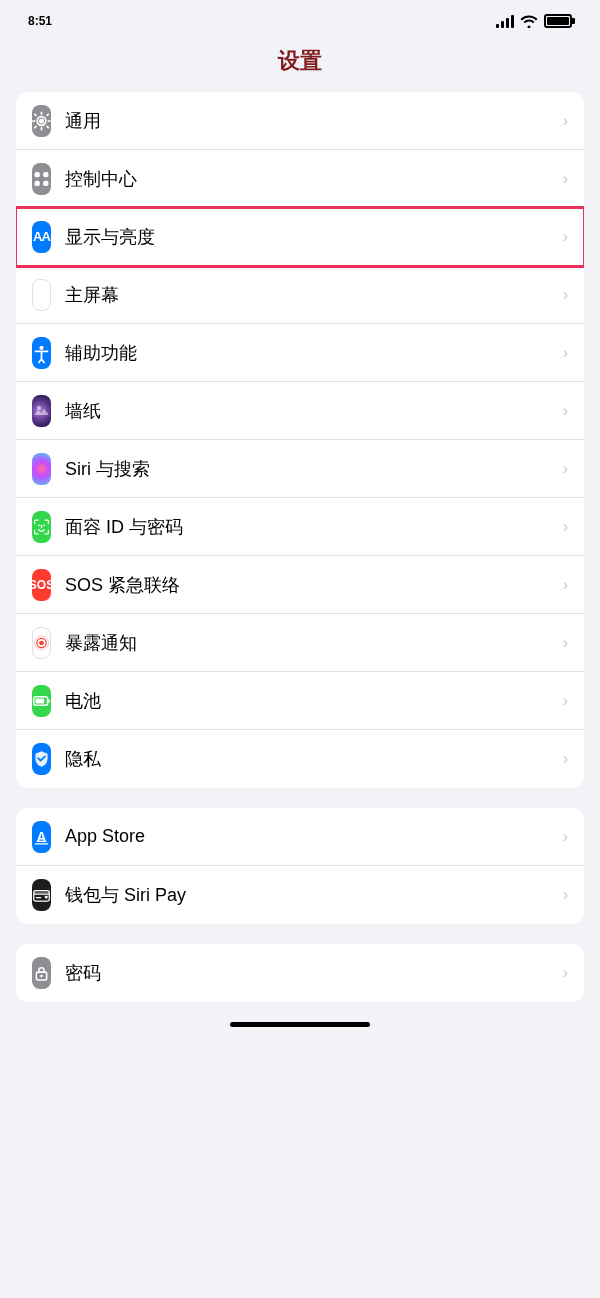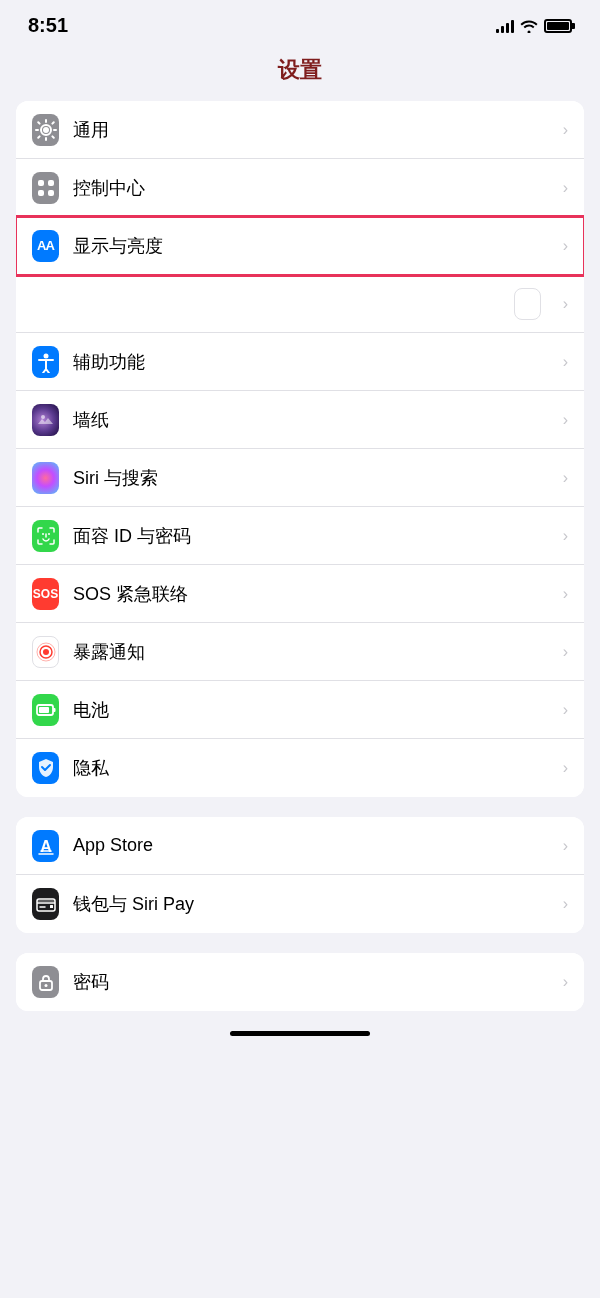--- a/index.html
+++ b/index.html
@@ -15,21 +15,21 @@
 
     
     .status-bar {
       display: flex;
       justify-content: space-between;
       align-items: center;
       padding: 14px 28px 8px;
       background: #f2f2f7;
     }
     .status-time {
-      font-size: 20px;
+      font-size: 12px;
       font-weight: 700;
       color: #000;
     }
     .status-icons {
       display: flex;
       align-items: center;
       gap: 6px;
     }
     .signal-bars {
       display: flex;
@@ -108,21 +108,21 @@
       border-bottom: none;
     }
     .settings-item.highlighted {
       outline: 3px solid #e8325a;
       outline-offset: -1px;
       border-radius: 0;
       z-index: 2;
     }
 
     .item-icon {
-      width: 27px;
+      width: 19px;
       height: 32px;
       border-radius: 8px;
       margin-right: 14px;
       flex-shrink: 0;
       display: flex;
       align-items: center;
       justify-content: center;
       overflow: hidden;
     }
 
@@ -228,20 +228,21 @@
       <div style="background:#34c759;border-radius:1px;"></div>
       <div style="background:#007aff;border-radius:1px;"></div>
       <div style="background:#5856d6;border-radius:1px;"></div>
       <div style="background:#ff2d55;border-radius:1px;"></div>
       <div style="background:#5ac8fa;border-radius:1px;"></div>
       <div style="background:#ff9500;border-radius:1px;"></div>
       <div style="background:#34c759;border-radius:1px;"></div>
       <div style="background:#007aff;border-radius:1px;"></div>
       <div style="background:#ff3b30;border-radius:1px;"></div>
     </div>
+    <span class="item-label">主屏幕</span>
     <span class="chevron">›</span>
   </div>
 
   <div class="settings-item">
     <div class="item-icon" style="background:#007aff;">
       <svg width="22" height="22" viewBox="0 0 22 22" fill="none">
         <circle cx="11" cy="5" r="2.5" fill="white"></circle>
         <path d="M4 9h14M11 9v9M8 22l3-4 3 4" stroke="white" stroke-width="2" stroke-linecap="round" stroke-linejoin="round"></path>
       </svg>
     </div>

